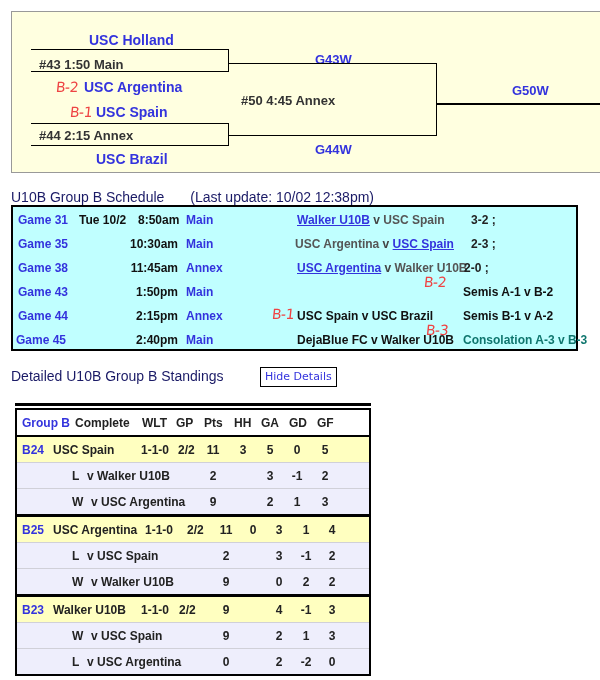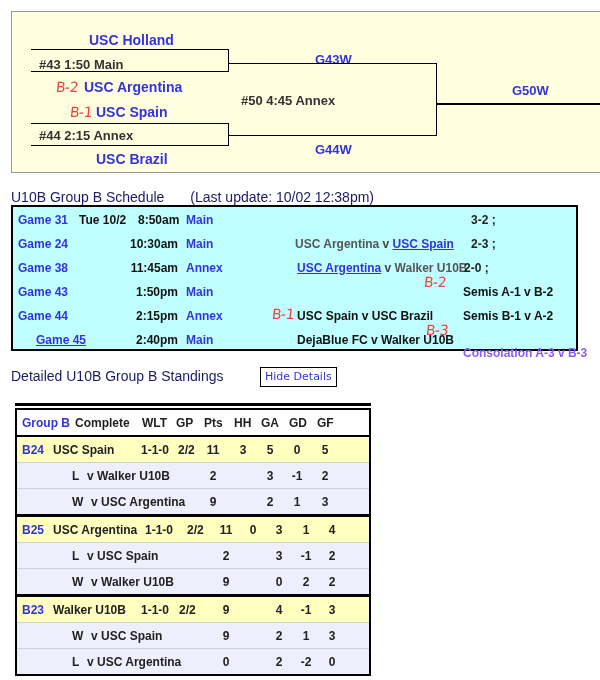--- a/index.html
+++ b/index.html
@@ -79,25 +79,26 @@
   <span>U10B Group B Schedule</span><span class="upd">(Last update: 10/02 12:38pm)</span>
 </div>
 
 <div id="sched">
 
   <div class="srow" style="top:6px;width:100%;text-decoration:underline;">
     <span class="blue" style="left:5px;">Game 31</span>
     <span style="left:66px;color:#111;">Tue 10/2</span>
     <span style="left:125px;width:40px;text-align:right;color:#111;">8:50am</span>
     <span class="blue" style="left:173px;">Main</span>
+    <span style="left:284px;"><span style="position:static;" class="link">Walker U10B</span> <span style="position:static;color:#444;">v</span> <span style="position:static;color:#555;">USC Spain</span></span>
     <span style="left:458px;color:#222;">3-2 ;</span>
   </div>
 
   <div class="srow" style="top:30px;width:100%;">
-    <span class="blue" style="left:5px;">Game 24</span>
+    <span class="blue" style="left:5px;">Game 35</span>
     <span style="left:112px;width:53px;text-align:right;color:#111;">10:30am</span>
     <span class="blue" style="left:173px;">Main</span>
     <span style="left:282px;"><span style="position:static;color:#555;">USC Argentina</span> <span style="position:static;color:#444;">v</span> <span style="position:static;" class="link">USC Spain</span></span>
     <span style="left:458px;color:#222;">2-3 ;</span>
   </div>
 
   <div class="srow" style="top:54px;width:100%;">
     <span class="blue" style="left:5px;">Game 38</span>
     <span style="left:112px;width:53px;text-align:right;color:#111;">11:45am</span>
     <span class="blue" style="left:173px;">Annex</span>
@@ -116,26 +117,26 @@
   <div class="srow" style="top:102px;width:100%;">
     <span class="blue" style="left:5px;">Game 44</span>
     <span style="left:112px;width:53px;text-align:right;color:#111;">2:15pm</span>
     <span class="blue" style="left:173px;">Annex</span>
     <span class="red" style="left:259px;top:-3px;font-weight:normal;">B-1</span>
     <span style="left:284px;color:#111;"><span style="position:static;">USC Spain</span> <span style="position:static;">v</span> <span style="position:static;">USC Brazil</span></span>
     <span style="left:450px;color:#111;">Semis B-1 v A-2</span>
   </div>
 
   <div class="srow" style="top:126px;width:100%;">
-    <span class="blue" style="left:23px;text-decoration:underline;">Game 45</span>
+    <span class="blue" style="left:3px;">Game 45</span>
     <span style="left:112px;width:53px;text-align:right;color:#111;">2:40pm</span>
     <span class="blue" style="left:173px;">Main</span>
     <span style="left:284px;color:#111;"><span style="position:static;">DejaBlue FC</span> <span style="position:static;">v</span> <span style="position:static;">Walker U10B</span></span>
     <span class="red" style="left:413px;top:-11px;font-weight:normal;">B-3</span>
-    <span style="left:450px;color:#8b5cf6;margin-top:13px;">Consolation A-3 v B-3</span>
+    <span style="left:450px;color:#0f766e;">Consolation A-3 v B-3</span>
   </div>
 </div>
 
 <div id="stand-head">Detailed U10B Group B Standings</div>
 <div id="hide-btn">Hide Details</div>
 
 <div id="topbar"></div>
 <div id="stand">
 
   <div class="trow hdr">

